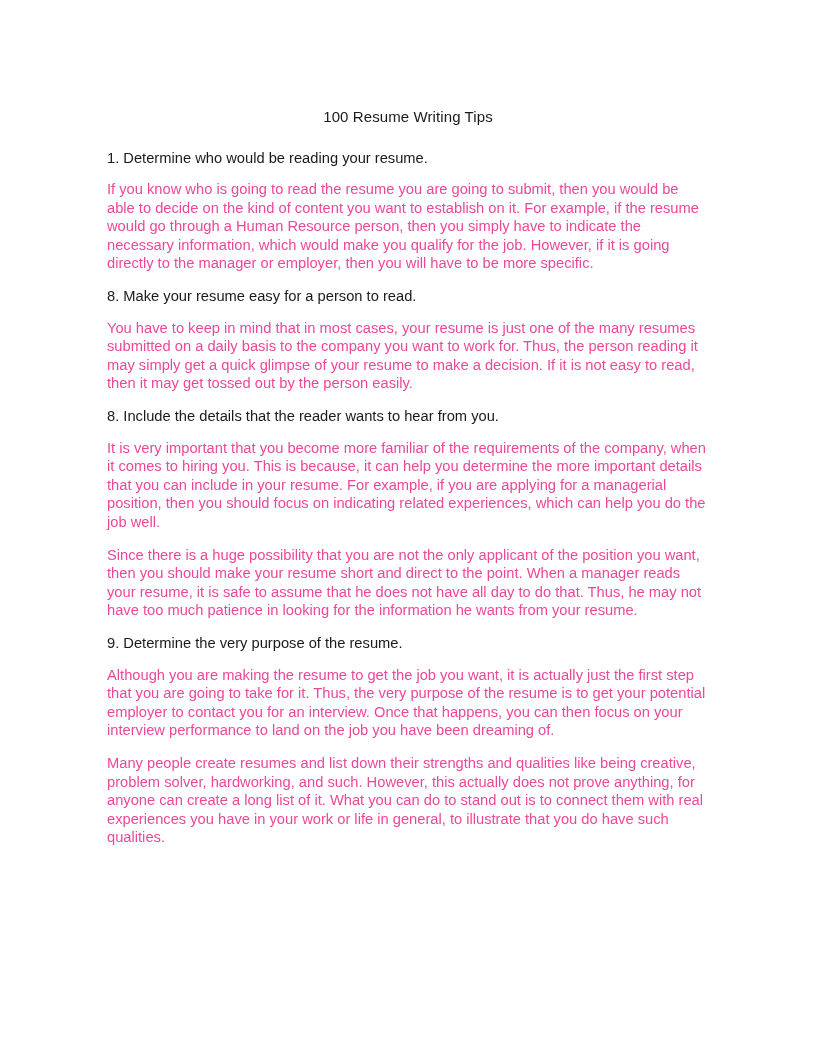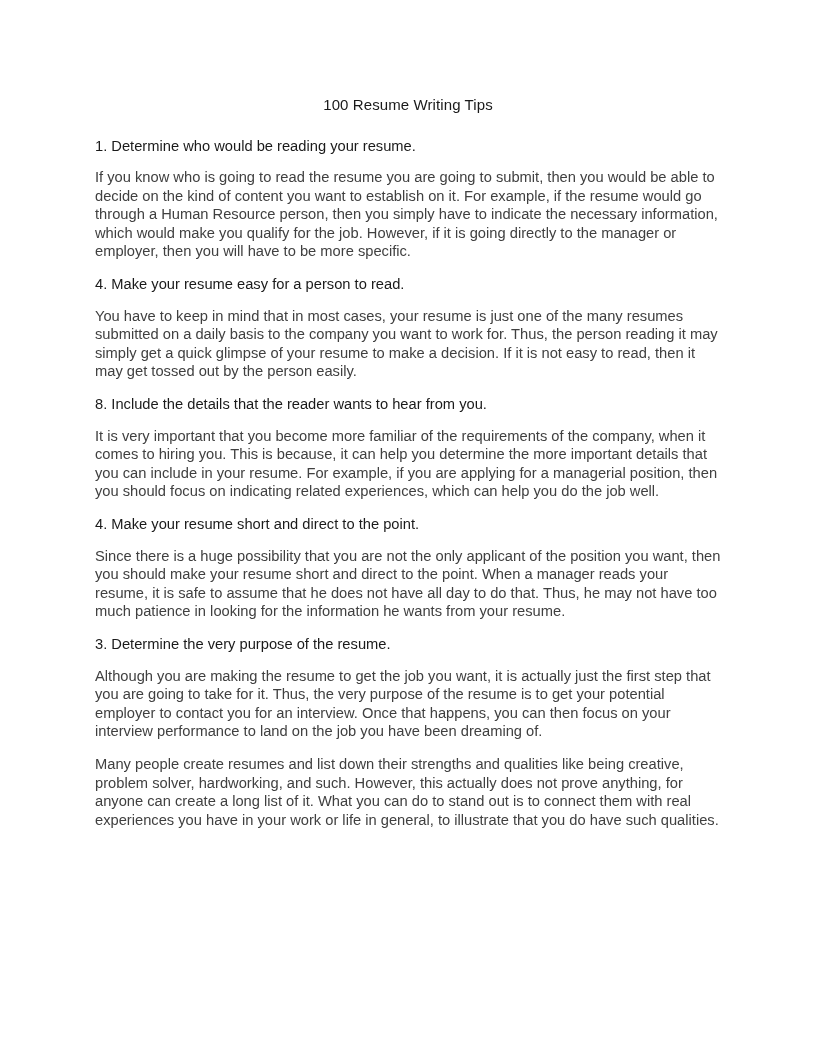--- a/index.html
+++ b/index.html
@@ -18,84 +18,83 @@
     width: 816px;
     height: 1056px;
     background: #ffffff;
     margin: 0 auto;
     overflow: hidden;
     box-sizing: border-box;
   }
   .doc-body {
     position: absolute;
     left: 95px;
-    top: 96px;
+    top: 108px;
     width: 626px;
   }
   .doc-title {
     font-size: 15px;
     line-height: 18.5px;
     text-align: center;
     margin: 0 0 22px 0;
     font-weight: normal;
     color: #1a1a1a;
     letter-spacing: 0.1px;
   }
   .tip-block {
-    margin: 0;
+    margin: 12px;
   }
   .tip-heading {
     font-size: 14.7px;
     line-height: 18.6px;
     margin: 0 0 13px 0;
     text-align: left;
     font-weight: normal;
     color: #1a1a1a;
   }
   .tip-body {
     font-size: 14.7px;
     line-height: 18.6px;
     margin: 0 0 14px 0;
     text-align: left;
-    color: #404040;
+    color: #ec4899;
   }
   .tip-block:last-child .tip-body {
     margin-bottom: 0;
   }
 </style>
 </head>
 <body>
 
 <div class="page">
   <div class="doc-body">
 
     <h1 class="doc-title">100 Resume Writing Tips</h1>
 
     <section class="tip-block">
       <p class="tip-heading">1. Determine who would be reading your resume.</p>
       <p class="tip-body">If you know who is going to read the resume you are going to submit, then you would be able to decide on the kind of content you want to establish on it. For example, if the resume would go through a Human Resource person, then you simply have to indicate the necessary information, which would make you qualify for the job. However, if it is going directly to the manager or employer, then you will have to be more specific.</p>
     </section>
 
     <section class="tip-block">
-      <p class="tip-heading">4. Make your resume easy for a person to read.</p>
+      <p class="tip-heading">8. Make your resume easy for a person to read.</p>
       <p class="tip-body">You have to keep in mind that in most cases, your resume is just one of the many resumes submitted on a daily basis to the company you want to work for. Thus, the person reading it may simply get a quick glimpse of your resume to make a decision. If it is not easy to read, then it may get tossed out by the person easily.</p>
     </section>
 
     <section class="tip-block">
       <p class="tip-heading">8. Include the details that the reader wants to hear from you.</p>
       <p class="tip-body">It is very important that you become more familiar of the requirements of the company, when it comes to hiring you. This is because, it can help you determine the more important details that you can include in your resume. For example, if you are applying for a managerial position, then you should focus on indicating related experiences, which can help you do the job well.</p>
     </section>
 
     <section class="tip-block">
-      <p class="tip-heading">4. Make your resume short and direct to the point.</p>
       <p class="tip-body">Since there is a huge possibility that you are not the only applicant of the position you want, then you should make your resume short and direct to the point. When a manager reads your resume, it is safe to assume that he does not have all day to do that. Thus, he may not have too much patience in looking for the information he wants from your resume.</p>
     </section>
 
     <section class="tip-block">
-      <p class="tip-heading">3. Determine the very purpose of the resume.</p>
+      <p class="tip-heading">9. Determine the very purpose of the resume.</p>
       <p class="tip-body">Although you are making the resume to get the job you want, it is actually just the first step that you are going to take for it. Thus, the very purpose of the resume is to get your potential employer to contact you for an interview. Once that happens, you can then focus on your interview performance to land on the job you have been dreaming of.</p>
     </section>
 
     <section class="tip-block">
       <p class="tip-body">Many people create resumes and list down their strengths and qualities like being creative, problem solver, hardworking, and such. However, this actually does not prove anything, for anyone can create a long list of it. What you can do to stand out is to connect them with real experiences you have in your work or life in general, to illustrate that you do have such qualities.</p>
     </section>
 
   </div>
 </div>
 

